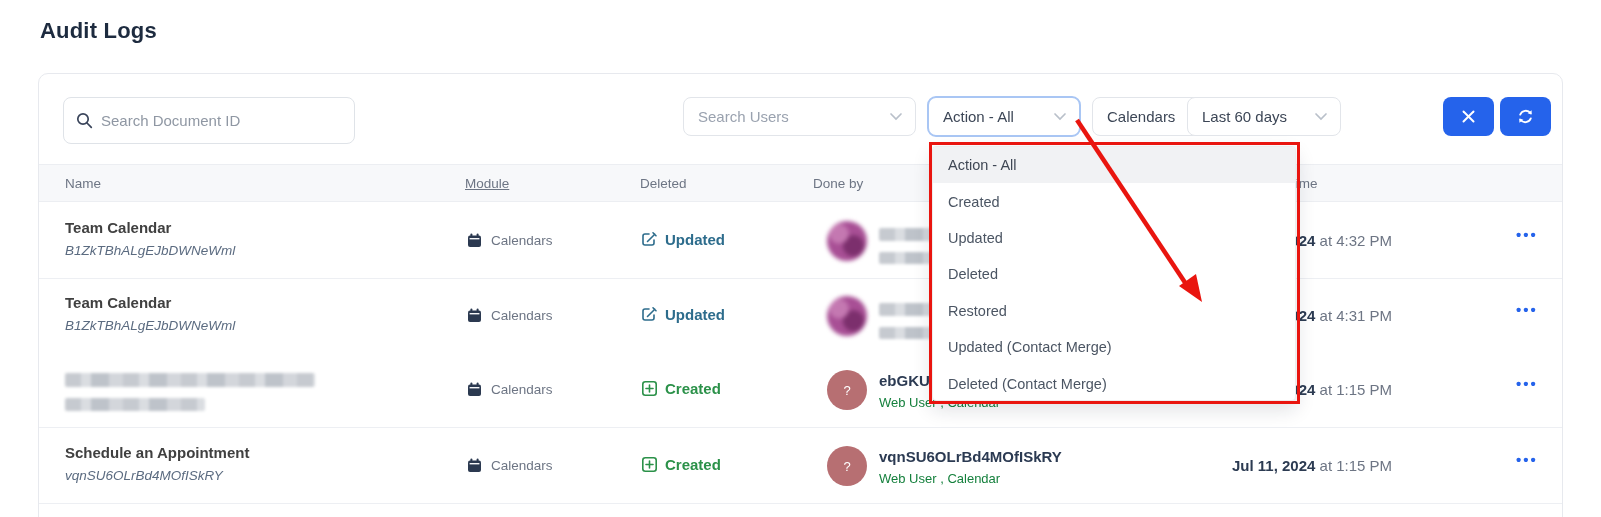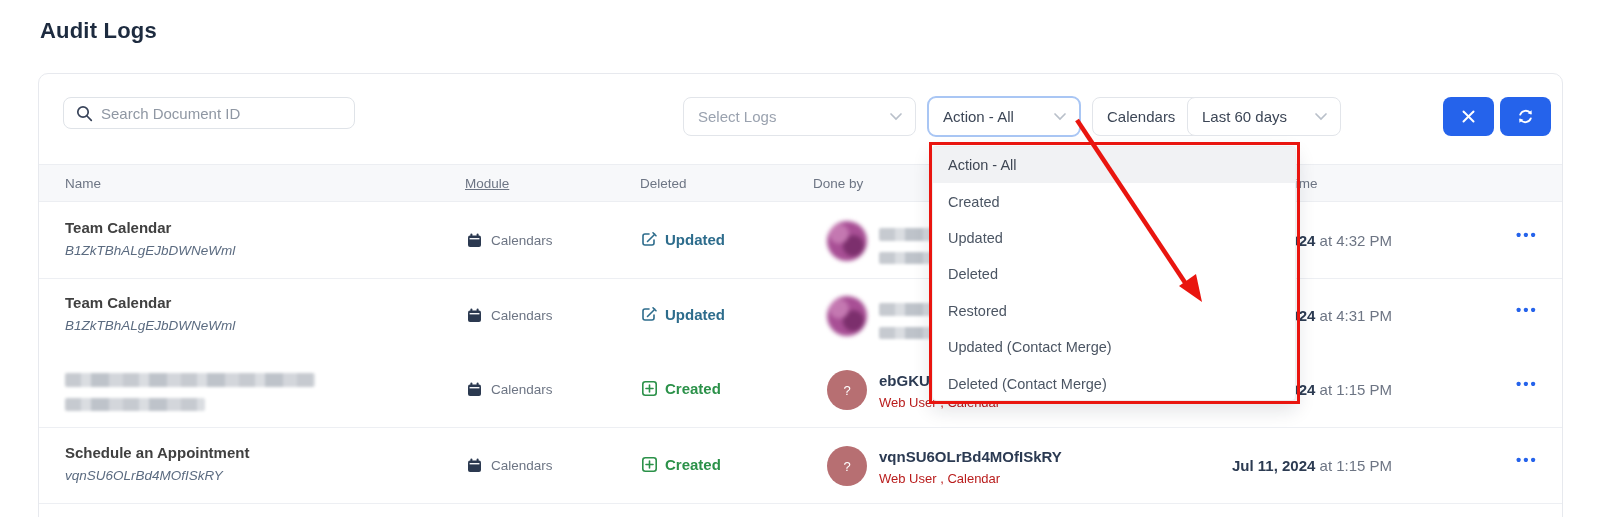--- a/index.html
+++ b/index.html
@@ -6,21 +6,21 @@
   html,body { background:#fff; }
   body { font-family:"Liberation Sans", sans-serif; color:#213047; }
   .stage { position:relative; width:1601px; height:517px; background:#fff; overflow:hidden; }
 
   .page-title { position:absolute; left:40px; top:18px; font-size:22px; font-weight:bold; color:#1d2b3f; letter-spacing:.2px; }
 
   .card { position:absolute; left:38px; top:73px; width:1525px; height:470px; background:#fff;
           border:1px solid #e7e9ee; border-radius:10px; }
 
   
-  .search-box { position:absolute; left:63px; top:97px; width:292px; height:32px; border:1px solid #dfe3e8;
+  .search-box { position:absolute; left:63px; top:97px; width:292px; height:47px; border:1px solid #dfe3e8;
                 border-radius:8px; background:#fff; display:flex; align-items:center; padding:0 12px; gap:8px; }
   .search-box input { border:none; outline:none; flex:1; font-size:15px; color:#374151; font-family:inherit; background:transparent; }
   .search-box input::placeholder { color:#8f97a3; }
 
   .select { position:absolute; top:97px; height:39px; background:#fff; border:1px solid #e2e5ea; border-radius:8px;
             display:flex; align-items:center; justify-content:space-between; padding:0 12px 0 14px; font-size:15px; color:#3c4656; }
   .select .ph { color:#9aa2af; }
   .sel-users  { left:683px; width:233px; }
   .sel-action { left:927px; width:154px; top:96px; height:41px; border:2px solid #a9c6f4; border-radius:9px; }
   .sel-module { left:1092px; width:154px; }
@@ -48,21 +48,21 @@
                  font-size:13.5px; color:#6d7584; }
   .cell-action { position:absolute; left:602px; top:27px; display:flex; align-items:center; gap:7px;
                  font-size:15px; font-weight:bold; }
   .act-updated { color:#2d6c8c; }
   .act-created { color:#2b9149; }
 
   .cell-doneby { position:absolute; left:788px; top:17px; display:flex; align-items:flex-start; gap:12px; }
   .avatar { width:40px; height:40px; border-radius:50%; background:#b76f72; color:#fff; font-size:13px;
             display:flex; align-items:center; justify-content:center; flex:none; }
   .db-name { font-size:15px; font-weight:bold; color:#2b3a52; margin-top:2px; margin-bottom:6px; }
-  .db-role { font-size:13px; color:#b91c1c; }
+  .db-role { font-size:13px; color:#15803d; }
 
   .cell-time { position:absolute; left:1193px; top:28px; font-size:15px; color:#6d7584; white-space:nowrap; }
   .cell-time b { color:#2c3b52; font-size:15px; }
 
   .cell-more { position:absolute; left:1455px; top:22px; width:66px; text-align:center; color:#2563eb;
                font-size:15px; font-weight:bold; letter-spacing:2px; cursor:pointer; }
 
   
   .px-avatar { width:40px; height:40px; border-radius:50%; flex:none; filter:blur(2px);
       background:
@@ -98,21 +98,21 @@
     <span>
       <svg width="17" height="17" viewBox="0 0 17 17">
           <circle cx="7" cy="7" r="5.2" fill="none" stroke="#39445a" stroke-width="1.7"></circle>
           <line x1="11" y1="11" x2="15.3" y2="15.3" stroke="#39445a" stroke-width="1.7" stroke-linecap="round"></line>
         </svg>
     </span>
     <input type="text" placeholder="Search Document ID" style="">
   </div>
 
   <div class="select sel-users">
-    <span class="ph">Select Logs</span>
+    <span class="ph">Search Users</span>
     <span>
         <svg width="14" height="9" viewBox="0 0 14 9">
           <polyline points="2,2 7,7 12,2" fill="none" stroke="#b9c0ca" stroke-width="1.7" stroke-linecap="round"></polyline>
         </svg>
       </span>
   </div>
 
   <div class="select sel-action">
     <span>Action - All</span>
     <span>

